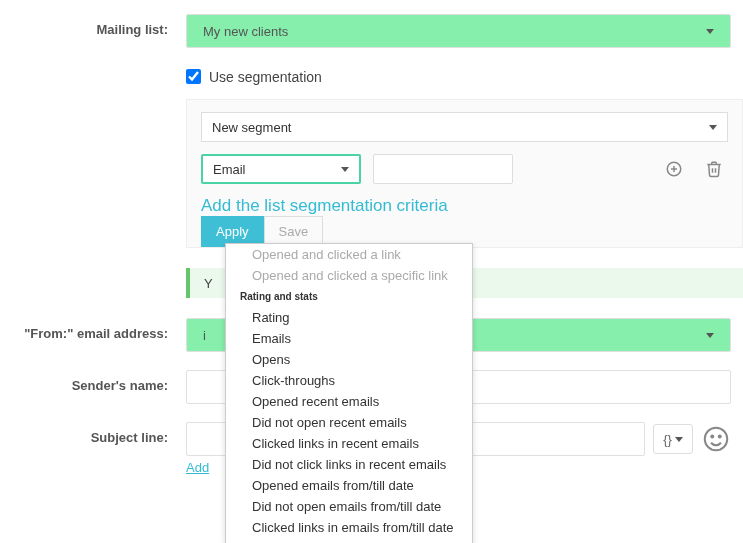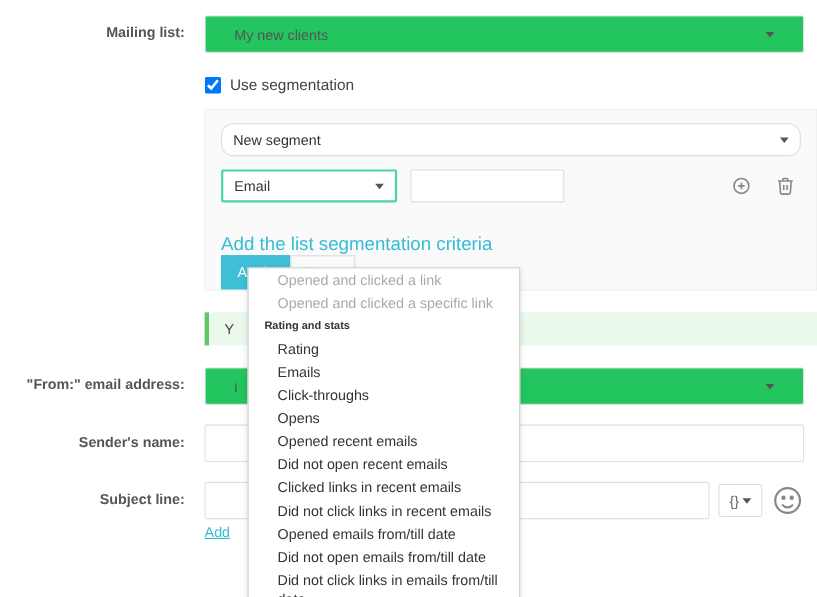--- a/index.html
+++ b/index.html
@@ -1,26 +1,26 @@
 <!DOCTYPE html>
 <html><head>
 <meta charset="utf-8">
 <style>
   * { box-sizing: border-box; margin: 0; padding: 0; }
   body { font-family: Arial, Helvetica, sans-serif; font-size: 13px; color: #333; background: #fff; width: 743px; }
   .row { display: flex; align-items: flex-start; margin-bottom: 18px; }
   .label-col { width: 186px; text-align: right; padding-right: 18px; padding-top: 8px; font-weight: 700; color: #555; }
   .field-col { flex: 1; padding-right: 12px; }
-  .select-wide { border: 1px solid #e0e0e0; border-radius: 2px; height: 34px; display: flex; align-items: center; justify-content: space-between; padding: 0 26px; cursor: pointer; background:#22c55e; color:#555; }
+  .select-wide { border: 1px solid #e0e0e0; border-radius: 2px; height: 34px; display: flex; align-items: center; justify-content: space-between; padding: 0 16px; cursor: pointer; background:#86efac; color:#555; }
   .caret { width:0; height:0; border-left:4px solid transparent; border-right:4px solid transparent; border-top:5px solid #555; }
-  .check-row { display:flex; align-items:center; gap:8px; font-size:14px; color:#444; margin-left:186px; margin-bottom:14px;margin-top:21px; }
+  .check-row { display:flex; align-items:flex-start; gap:8px; font-size:14px; color:#444; margin-left:186px; margin-bottom:14px;margin-top:21px; }
   .check-row input { width:15px; height:15px; }
   .seg-panel { margin-left:186px; border:1px solid #eee; background:#fafafa; padding:12px 14px 0 14px; position:relative; }
-  .seg-select { border:1px solid #ddd; border-radius:11px; height:30px; display:flex; align-items:center; justify-content:space-between; padding:0 10px; background:#fff; cursor:pointer; margin-bottom:12px; }
-  .seg-row { display:flex; align-items:center; gap:12px; margin-bottom:28px; }
+  .seg-select { border:1px solid #ddd; border-radius:0; height:30px; display:flex; align-items:center; justify-content:space-between; padding:0 10px; background:#fff; cursor:pointer; margin-bottom:12px; }
+  .seg-row { display:flex; align-items:center; gap:12px; margin-bottom:12px; }
   .mini-select { border:1px solid #ccc; height:30px; display:flex; align-items:center; justify-content:space-between; padding:0 10px; background:#fff; cursor:pointer; border-radius:2px; }
   .mini-select.green { border:2px solid #4ad3a4; }
   .mini-input { border:1px solid #ddd; height:30px; width:140px; padding:0 8px; border-radius:2px; background:#fff; }
   .icon-btn { width:28px; height:28px; display:flex; align-items:center; justify-content:center; cursor:pointer; color:#888; }
   .icon-btn svg { width:18px; height:18px; }
   .link { color:#34bcd4; cursor:pointer; font-size:17px; display:inline-block; }
   .btn-row { display:flex; gap:0; margin-bottom:0; }
   .btn { padding:7px 14px; font-size:13px; border:1px solid #ddd; cursor:pointer; }
   .btn.primary { background:#3fbfd6; color:#fff; border-color:#3fbfd6; }
   .btn.muted { background:#fafafa; color:#aaa; }
@@ -136,24 +136,25 @@
 
 <div class="under-link">Add</div>
 
 <div class="dropdown-pop">
   <div class="dropdown-list">
     <div class="dl-item disabled">Opened and clicked a link</div>
     <div class="dl-item disabled">Opened and clicked a specific link</div>
     <div class="dl-group">Rating and stats</div>
     <div class="dl-item">Rating</div>
     <div class="dl-item">Emails</div>
+    <div class="dl-item">Opens</div>
     <div class="dl-item">Click-throughs</div>
-    <div class="dl-item">Opens</div>
     <div class="dl-item">Opened recent emails</div>
     <div class="dl-item">Did not open recent emails</div>
     <div class="dl-item">Clicked links in recent emails</div>
     <div class="dl-item">Did not click links in recent emails</div>
     <div class="dl-item">Opened emails from/till date</div>
     <div class="dl-item">Did not open emails from/till date</div>
+    <div class="dl-item">Clicked links in emails from/till date</div>
     <div class="dl-item">Did not click links in emails from/till date</div>
 
   </div>
 </div>
 
 </body></html>

